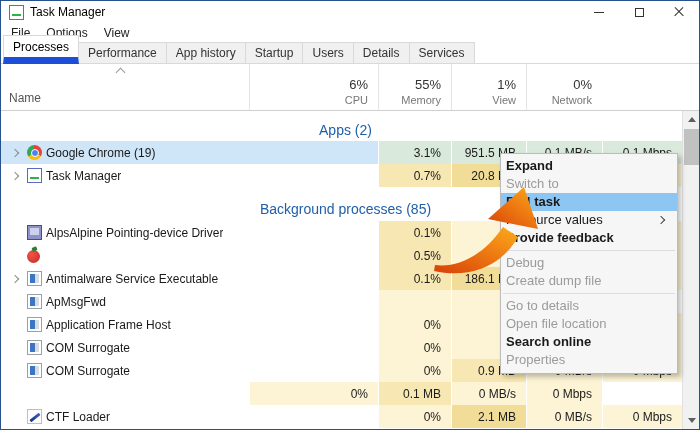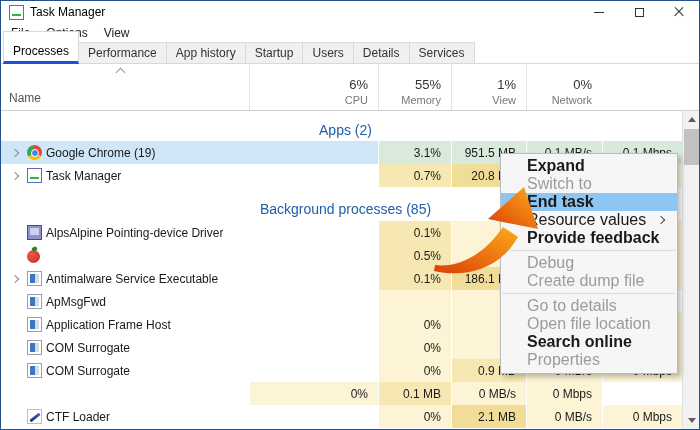--- a/index.html
+++ b/index.html
@@ -17,21 +17,21 @@
   .wc-close i,.wc-close b{position:absolute;left:14px;top:10px;width:12px;height:1.4px;background:#333;transform:rotate(45deg);}
   .wc-close b{transform:rotate(-45deg);}
 
   
   .menubar{height:20px;display:flex;align-items:center;padding-left:2px;}
   .mb-item{font-size:12px;color:#222;padding:2px 8px;}
 
   
   .tabstrip{height:21px;display:flex;align-items:flex-end;border-bottom:1px solid #d9d9d9;padding-left:2px;}
   .tab{font-size:12px;color:#333;background:#f0f0f0;border:1px solid #d9d9d9;border-bottom:none;padding:3px 9px 3px 9px;margin-right:-1px;position:relative;}
-  .tab.active{background:#fff;color:#000;z-index:2;padding-top:12px;margin-bottom:-1px;border-bottom:3px solid #1d4ed8;}
+  .tab.active{background:#fff;color:#000;z-index:2;padding-top:4px;margin-bottom:-1px;border-bottom:7px solid #1d4ed8;}
 
   
   .colheader{height:47px;display:grid;grid-template-columns:248px 129px 73px 75px 76px 80px;border-bottom:1px solid #cfcfcf;position:relative;}
   .chc{position:relative;display:flex;flex-direction:column;justify-content:flex-end;}
   .chc.b{border-left:1px solid #e4e4e4;}
   .chlabel{font-size:12px;color:#555;padding:0 0 5px 8px;}
   .vh{align-items:flex-end;padding:0 10px 4px 0;}
   .vh .pct{font-size:13px;color:#333;margin-bottom:2px;}
   .vh .lbl{font-size:11px;color:#777;}
   .sortcaret{position:absolute;top:5px;left:116px;width:7px;height:7px;border-top:1.4px solid #999;border-left:1.4px solid #999;transform:rotate(45deg);}
@@ -73,21 +73,21 @@
   .scrollbar{position:absolute;top:110px;right:0;bottom:0;width:17px;background:#f1f1f1;border-left:1px solid #e0e0e0;}
   .sb-btn{position:absolute;left:0;width:17px;height:17px;display:flex;align-items:center;justify-content:center;background:#f1f1f1;}
   .sb-btn.up{top:0;}
   .sb-btn.down{bottom:0;}
   .tri-up{width:0;height:0;border-left:4px solid transparent;border-right:4px solid transparent;border-bottom:5px solid #5f5f5f;}
   .tri-down{width:0;height:0;border-left:4px solid transparent;border-right:4px solid transparent;border-top:5px solid #5f5f5f;}
   .sb-thumb{position:absolute;top:18px;left:1px;width:15px;height:36px;background:#c1c1c1;}
 
   
   .ctxmenu{position:absolute;left:499px;top:152px;width:178px;background:#f6f6f6;border:1px solid #bcbcbc;box-shadow:3px 3px 5px rgba(0,0,0,.25);padding:3px 0 4px 0;z-index:30;}
-  .cmi{position:relative;height:18px;line-height:18px;padding-left:26px;font-size:16px;color:#1a1a1a;white-space:nowrap;}
+  .cmi{position:relative;height:18px;line-height:18px;padding-left:5px;font-size:13px;color:#1a1a1a;white-space:nowrap;}
   .cmi.bold{font-weight:bold;}
   .cmi.disabled{color:#9b9b9b;}
   .cmi.hl{background:#8dc6f2;font-weight:bold;}
   .cmi.has-sub::after{content:"";position:absolute;right:13px;top:6px;width:5px;height:5px;border-top:1.3px solid #444;border-right:1.3px solid #444;transform:rotate(45deg);}
   .sep{height:1px;background:#dcdcdc;margin:3px 2px;}
 
   
   .arrow-svg{position:absolute;left:420px;top:180px;z-index:40;pointer-events:none;}
 </style>
 </head>

